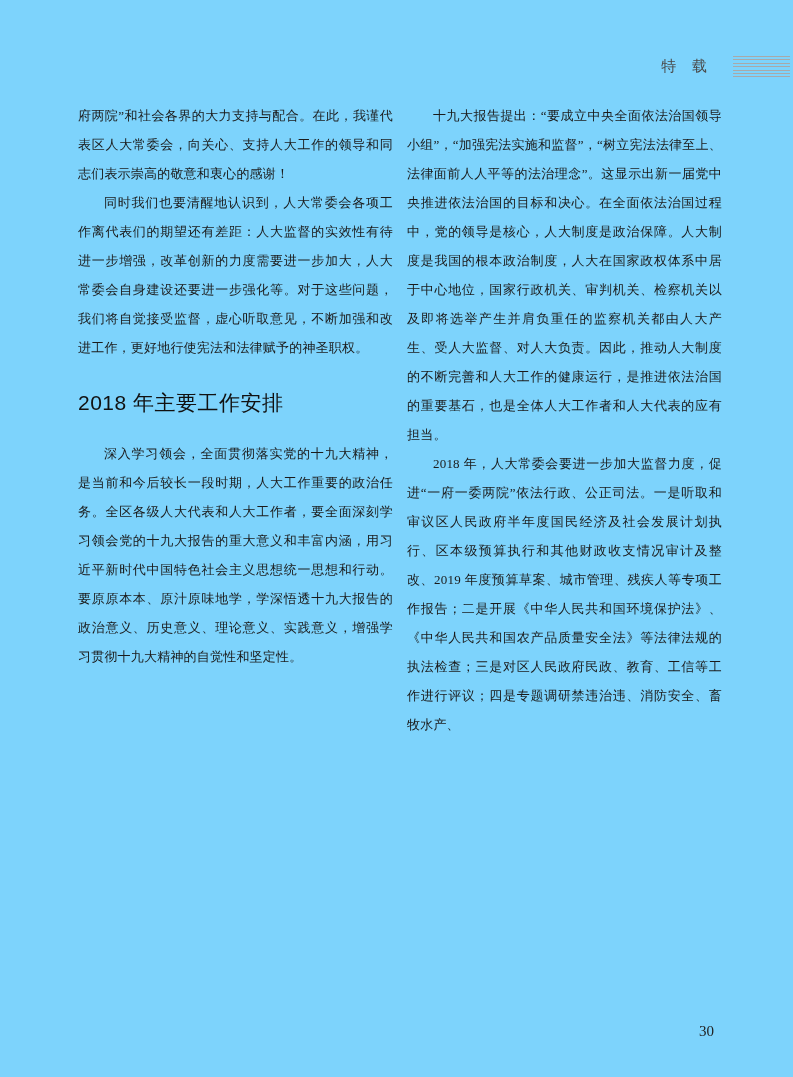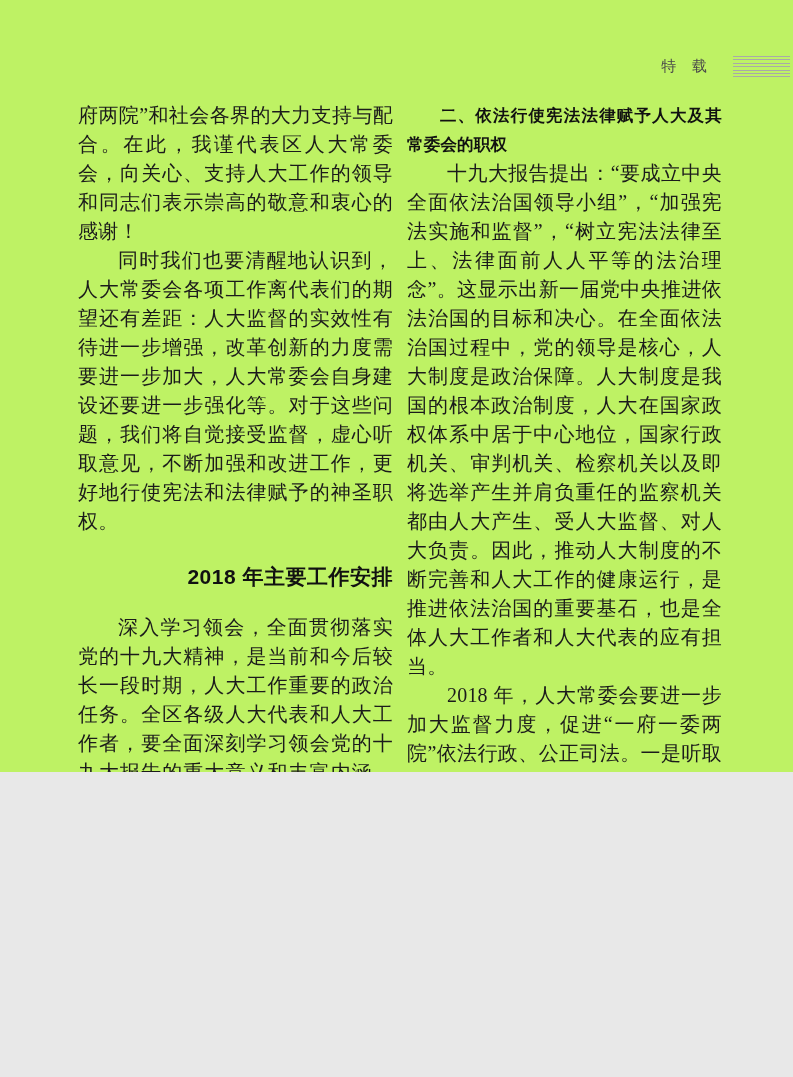--- a/index.html
+++ b/index.html
@@ -3,23 +3,23 @@
 <meta charset="utf-8">
 <style>
   html, body {
     margin: 0;
     padding: 0;
     background: #e8e8e8;
   }
   .page {
     position: relative;
     width: 793px;
-    height: 772px;
+    height: 1077px;
     margin: 0 auto;
-    background: #bef264;
+    background: #7dd3fc;
     overflow: hidden;
     font-family: "Liberation Serif", "DejaVu Serif", serif;
     color: #1b1b1b;
   }
   
   .page-header {
     position: absolute;
     top: 56px;
     right: 3px;
     display: flex;
@@ -47,36 +47,36 @@
     top: 101px;
     left: 78px;
     display: flex;
     gap: 14px;
   }
   .col {
     width: 315px;
   }
   .body-para {
     margin: 0;
-    font-size: 20px;
+    font-size: 13px;
     line-height: 29px;
     text-align: justify;
     text-indent: 2em;
     letter-spacing: 0.2px;
   }
   .body-para.no-indent {
     text-indent: 0;
   }
   .main-title {
     font-family: "Liberation Sans", "DejaVu Sans", sans-serif;
-    font-weight: 700;
+    font-weight: 400;
     font-size: 21px;
     line-height: 24px;
     color: #111111;
-    text-align: right;
+    text-align: left;
     text-indent: 0;
     letter-spacing: 0.5px;
     margin: 29px 0 24px 0;
   }
   .sub-title {
     font-family: "Liberation Sans", "DejaVu Sans", sans-serif;
     font-weight: 700;
     font-size: 16.5px;
     line-height: 29px;
     color: #111111;
@@ -110,21 +110,20 @@
   <main class="columns">
 
     <section class="col">
       <p class="body-para no-indent">府两院”和社会各界的大力支持与配合。在此，我谨代表区人大常委会，向关心、支持人大工作的领导和同志们表示崇高的敬意和衷心的感谢！</p>
       <p class="body-para">同时我们也要清醒地认识到，人大常委会各项工作离代表们的期望还有差距：人大监督的实效性有待进一步增强，改革创新的力度需要进一步加大，人大常委会自身建设还要进一步强化等。对于这些问题，我们将自觉接受监督，虚心听取意见，不断加强和改进工作，更好地行使宪法和法律赋予的神圣职权。</p>
       <h1 class="main-title">2018 年主要工作安排</h1>
       <p class="body-para">深入学习领会，全面贯彻落实党的十九大精神，是当前和今后较长一段时期，人大工作重要的政治任务。全区各级人大代表和人大工作者，要全面深刻学习领会党的十九大报告的重大意义和丰富内涵，用习近平新时代中国特色社会主义思想统一思想和行动。要原原本本、原汁原味地学，学深悟透十九大报告的政治意义、历史意义、理论意义、实践意义，增强学习贯彻十九大精神的自觉性和坚定性。</p>
     </section>
 
     <section class="col">
-      <h2 class="sub-title">二、依法行使宪法法律赋予人大及其常委会的职权</h2>
       <p class="body-para">十九大报告提出：“要成立中央全面依法治国领导小组”，“加强宪法实施和监督”，“树立宪法法律至上、法律面前人人平等的法治理念”。这显示出新一届党中央推进依法治国的目标和决心。在全面依法治国过程中，党的领导是核心，人大制度是政治保障。人大制度是我国的根本政治制度，人大在国家政权体系中居于中心地位，国家行政机关、审判机关、检察机关以及即将选举产生并肩负重任的监察机关都由人大产生、受人大监督、对人大负责。因此，推动人大制度的不断完善和人大工作的健康运行，是推进依法治国的重要基石，也是全体人大工作者和人大代表的应有担当。</p>
       <p class="body-para">2018 年，人大常委会要进一步加大监督力度，促进“一府一委两院”依法行政、公正司法。一是听取和审议区人民政府半年度国民经济及社会发展计划执行、区本级预算执行和其他财政收支情况审计及整改、2019 年度预算草案、城市管理、残疾人等专项工作报告；二是开展《中华人民共和国环境保护法》、《中华人民共和国农产品质量安全法》等法律法规的执法检查；三是对区人民政府民政、教育、工信等工作进行评议；四是专题调研禁违治违、消防安全、畜牧水产、</p>
     </section>
 
   </main>
 
   <footer class="page-footer">
     <span class="page-number">30</span>
   </footer>
 

